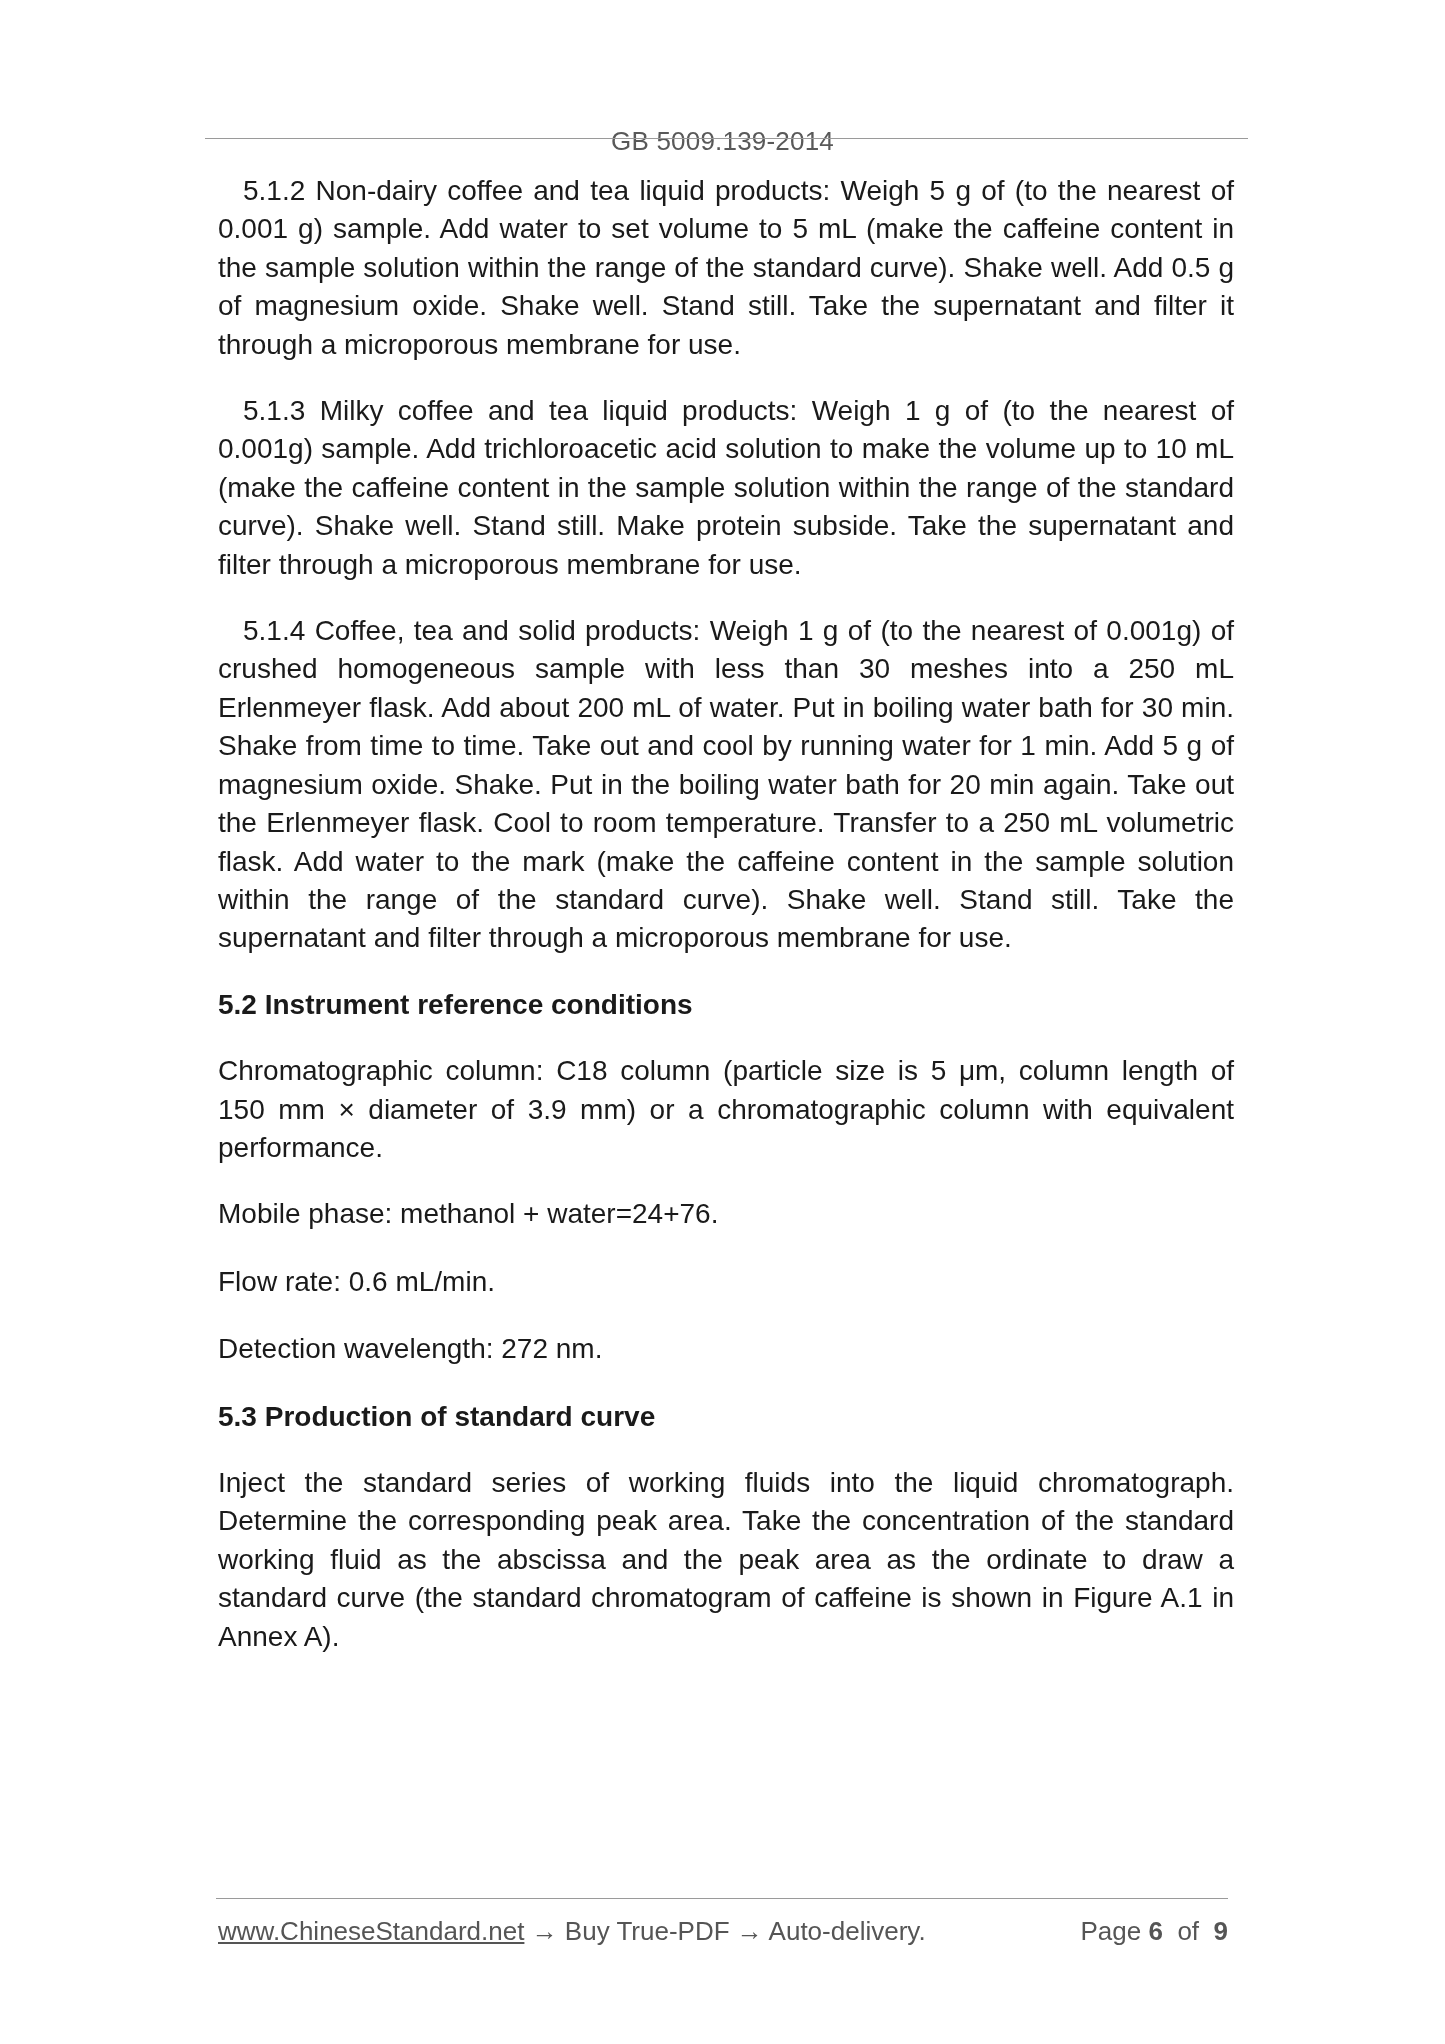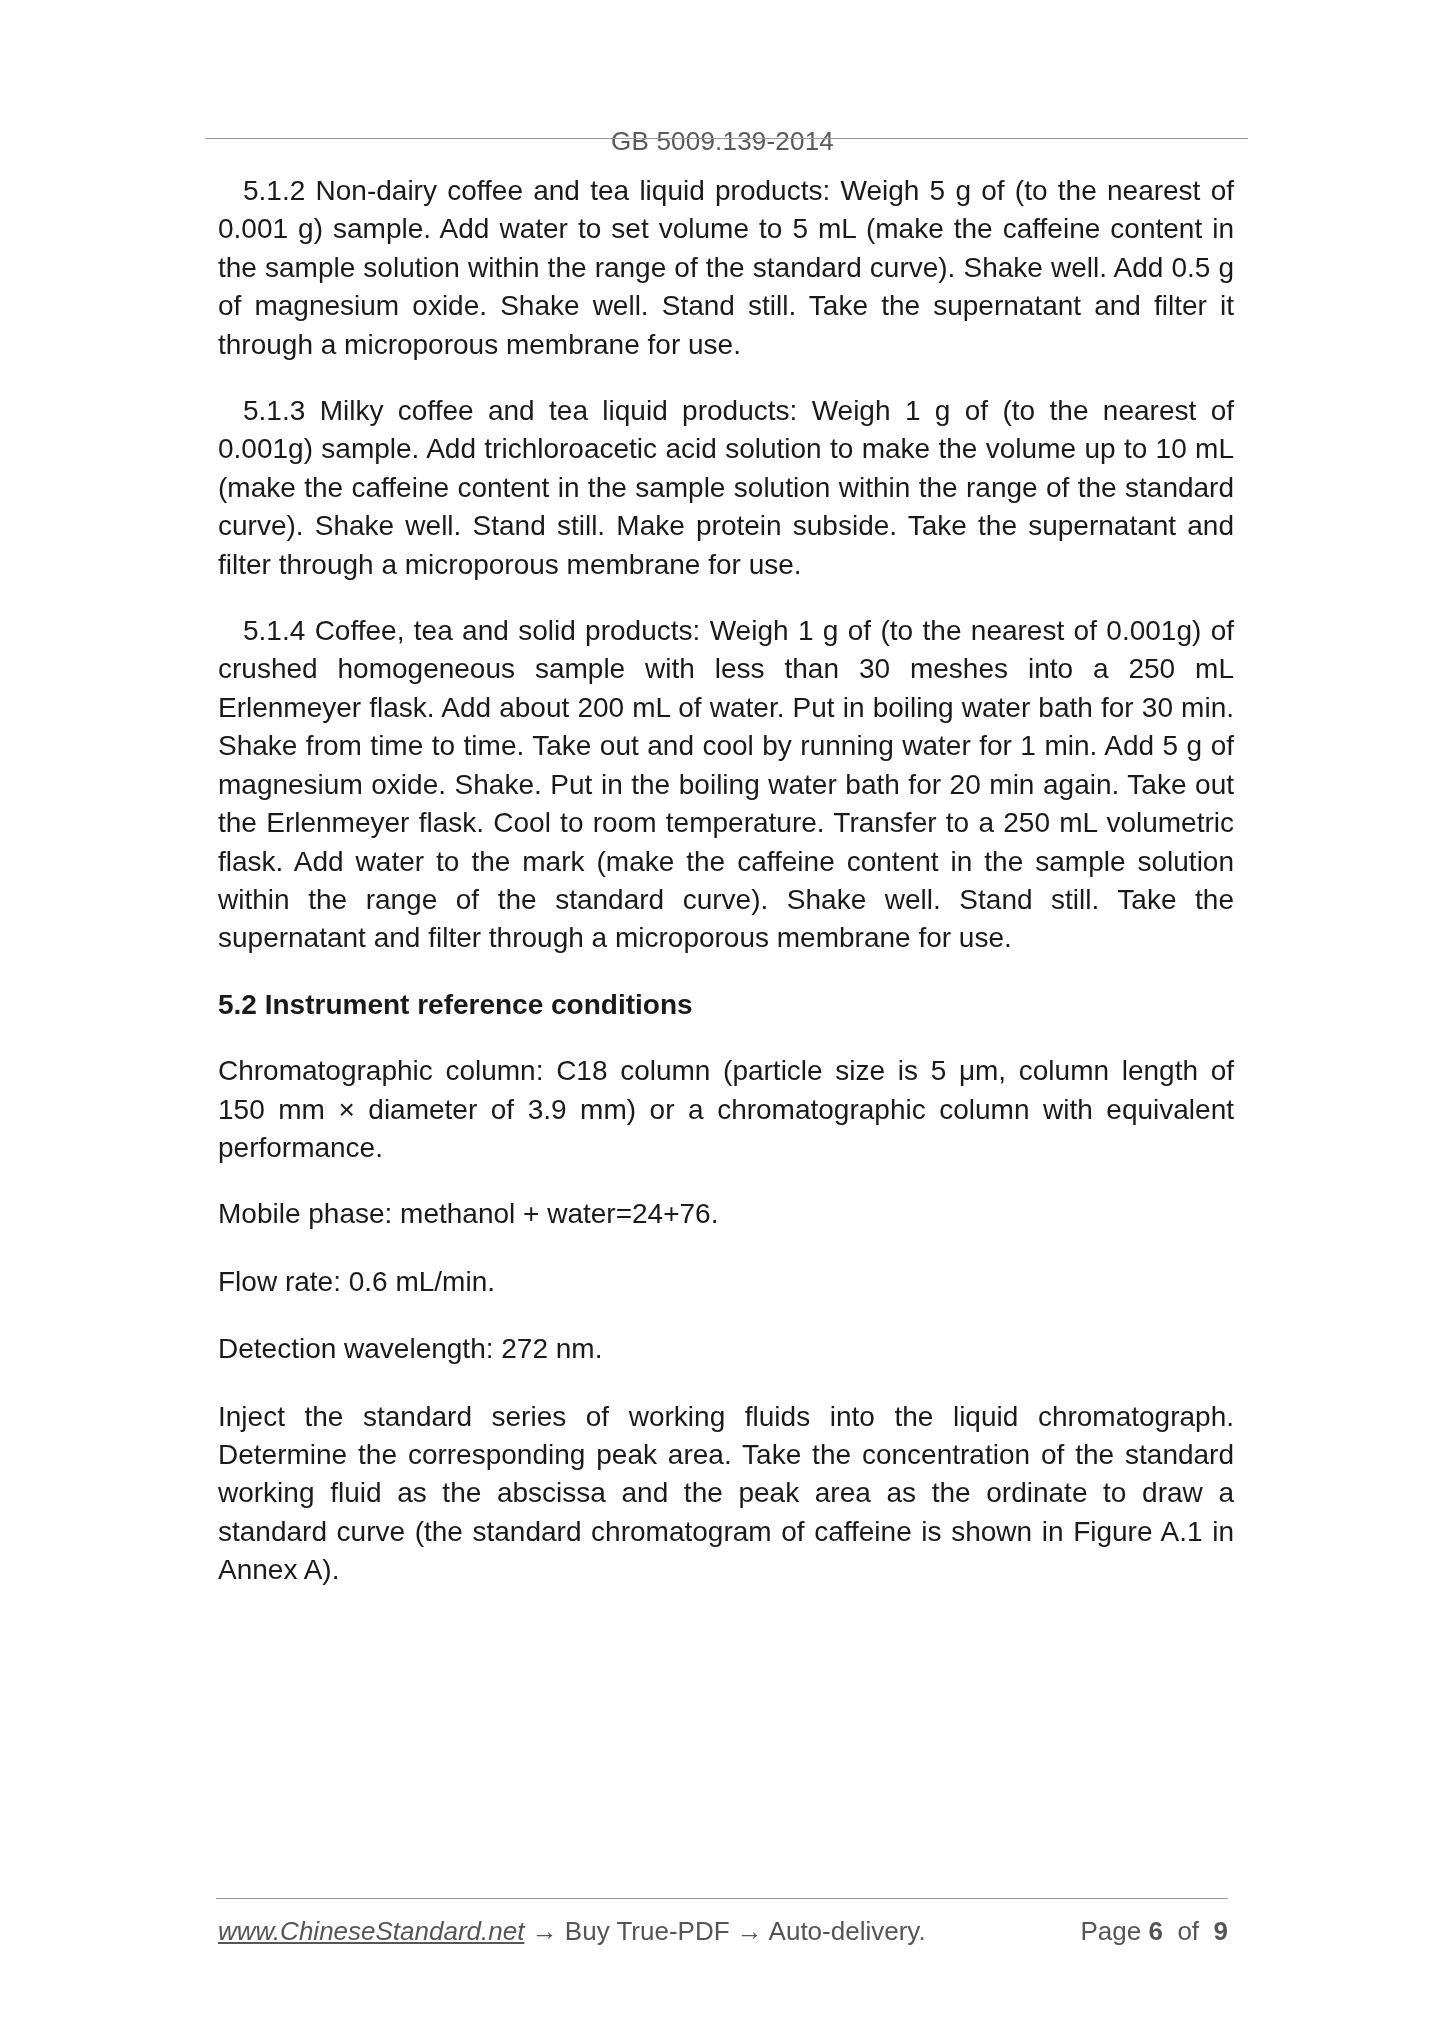--- a/index.html
+++ b/index.html
@@ -75,21 +75,20 @@
       top: 1916px;
       width: 1010px;
       font-size: 26px;
       color: #555555;
       display: flex;
       justify-content: space-between;
     }
     .footer a {
       color: #555555;
       text-decoration: underline;
-      font-style: italic;
     }
     .footer .page-info b {
       font-weight: bold;
     }
   </style>
 </head>
 <body>
 
 <div class="page-header">GB 5009.139-2014</div>
 <div class="header-rule"></div>
@@ -102,20 +101,21 @@
 
   <p class="para"><span class="num">5.1.4</span><span> Coffee, tea and solid products: Weigh 1 g of (to the nearest of 0.001g) of crushed homogeneous sample with less than 30 meshes into a 250 mL Erlenmeyer flask. Add about 200 mL of water. Put in boiling water bath for 30 min. Shake from time to time. Take out and cool by running water for 1 min. Add 5 g of magnesium oxide. Shake. Put in the boiling water bath for 20 min again. Take out the Erlenmeyer flask. Cool to room temperature. Transfer to a 250 mL volumetric flask. Add water to the mark (make the caffeine content in the sample solution within the range of the standard curve). Shake well. Stand still. Take the supernatant and filter through a microporous membrane for use.</span></p>
 
   <div class="heading">5.2 Instrument reference conditions</div>
 
   <p class="para">Chromatographic column: C18 column (particle size is 5 μm, column length of 150 mm × diameter of 3.9 mm) or a chromatographic column with equivalent performance.</p>
   <p class="para single">Mobile phase: methanol + water=24+76.</p>
   <p class="para single">Flow rate: 0.6 mL/min.</p>
   <p class="para single">Detection wavelength: 272 nm.</p>
 
+  <div class="heading">5.3 Production of standard curve</div>
 
   <p class="para">Inject the standard series of working fluids into the liquid chromatograph. Determine the corresponding peak area. Take the concentration of the standard working fluid as the abscissa and the peak area as the ordinate to draw a standard curve (the standard chromatogram of caffeine is shown in Figure A.1 in Annex A).</p>
 </div>
 
 <div class="footer-rule"></div>
 <div class="footer">
   <span><a>www.ChineseStandard.net</a><span> → Buy True-PDF → Auto-delivery.</span></span>
   <span class="page-info"><span>Page</span>&nbsp;<b>6</b>&nbsp;&nbsp;<span>of</span>&nbsp;&nbsp;<b>9</b></span>
 </div>
 

